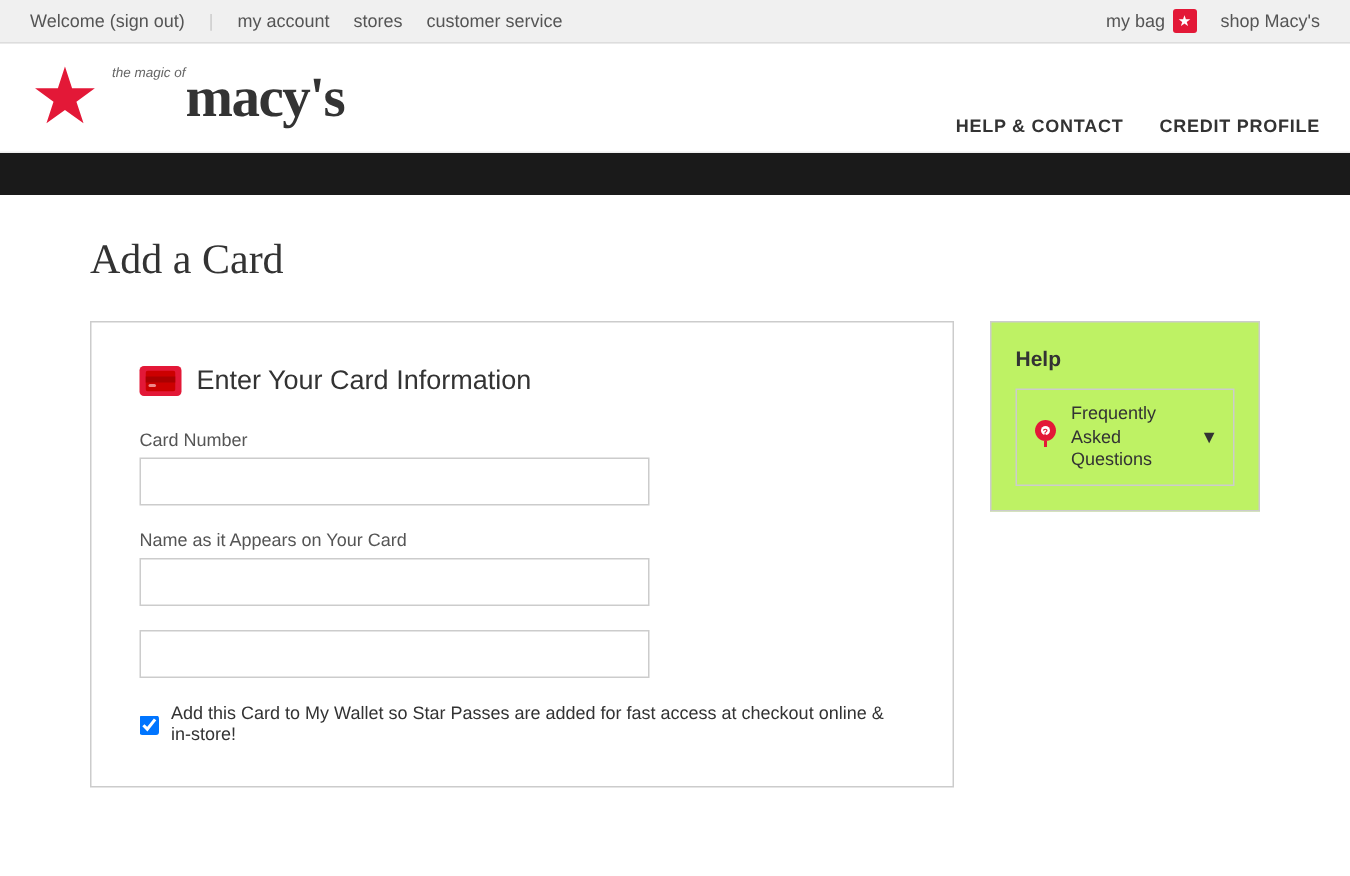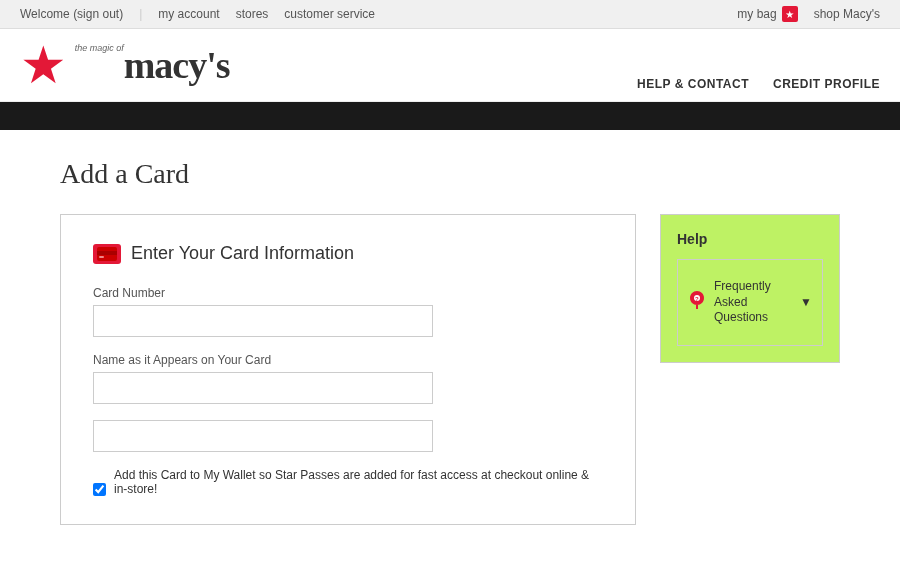--- a/index.html
+++ b/index.html
@@ -132,21 +132,21 @@
       border: 1px solid #888;
       border-radius: 50%;
       font-size: 9px;
       color: #666;
       font-style: italic;
       cursor: pointer;
     }
 
     .checkbox-row {
       display: flex;
-      align-items: flex-end;
+      align-items: center;
       gap: 8px;
       margin-top: 16px;
       font-size: 12px;
       color: #333;
     }
     .checkbox-row input[type="checkbox"] {
       margin-top: 2px;
       width: 13px; height: 13px;
       flex-shrink: 0;
     }
@@ -160,21 +160,21 @@
     }
     .help-title {
       font-size: 14px;
       font-weight: bold;
       color: #333;
       margin-bottom: 12px;
     }
 
     .faq-dropdown {
       border: 1px solid #ccc;
-      padding: 19px 10px;
+      padding: 8px 10px;
       display: flex;
       align-items: center;
       gap: 8px;
       cursor: pointer;
       font-size: 12px;
       color: #333;
     }
     .faq-icon {
       color: #e31837;
       font-size: 16px;

